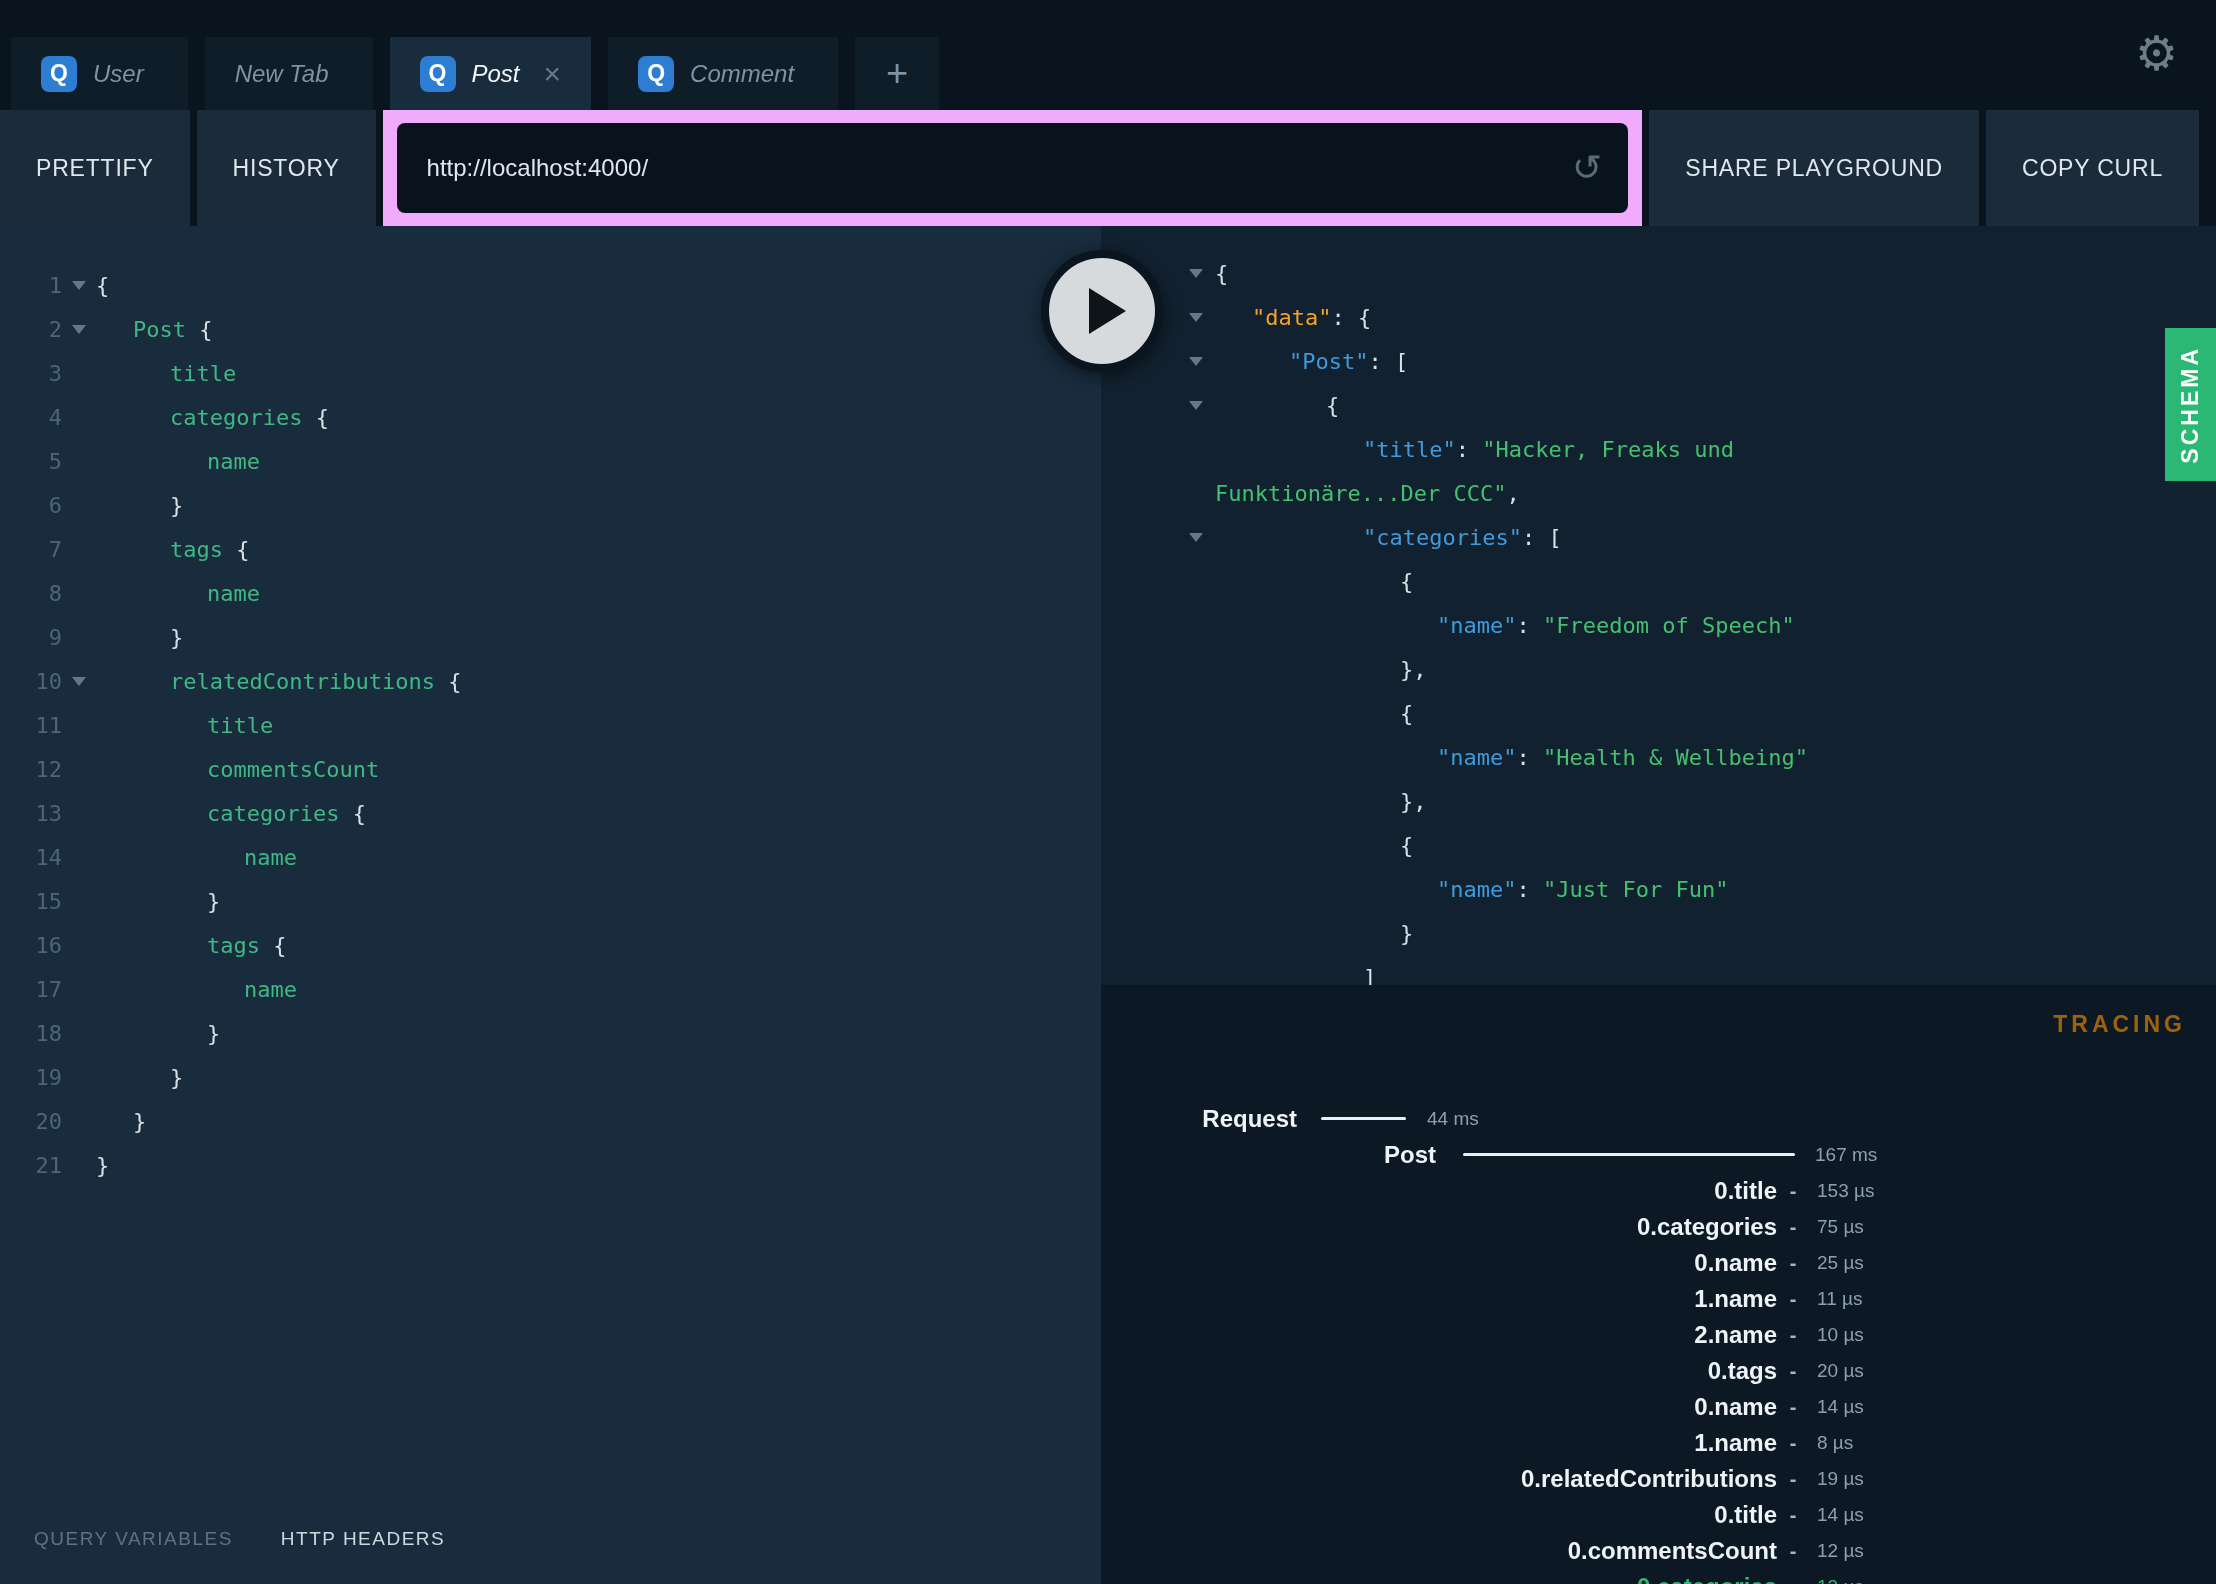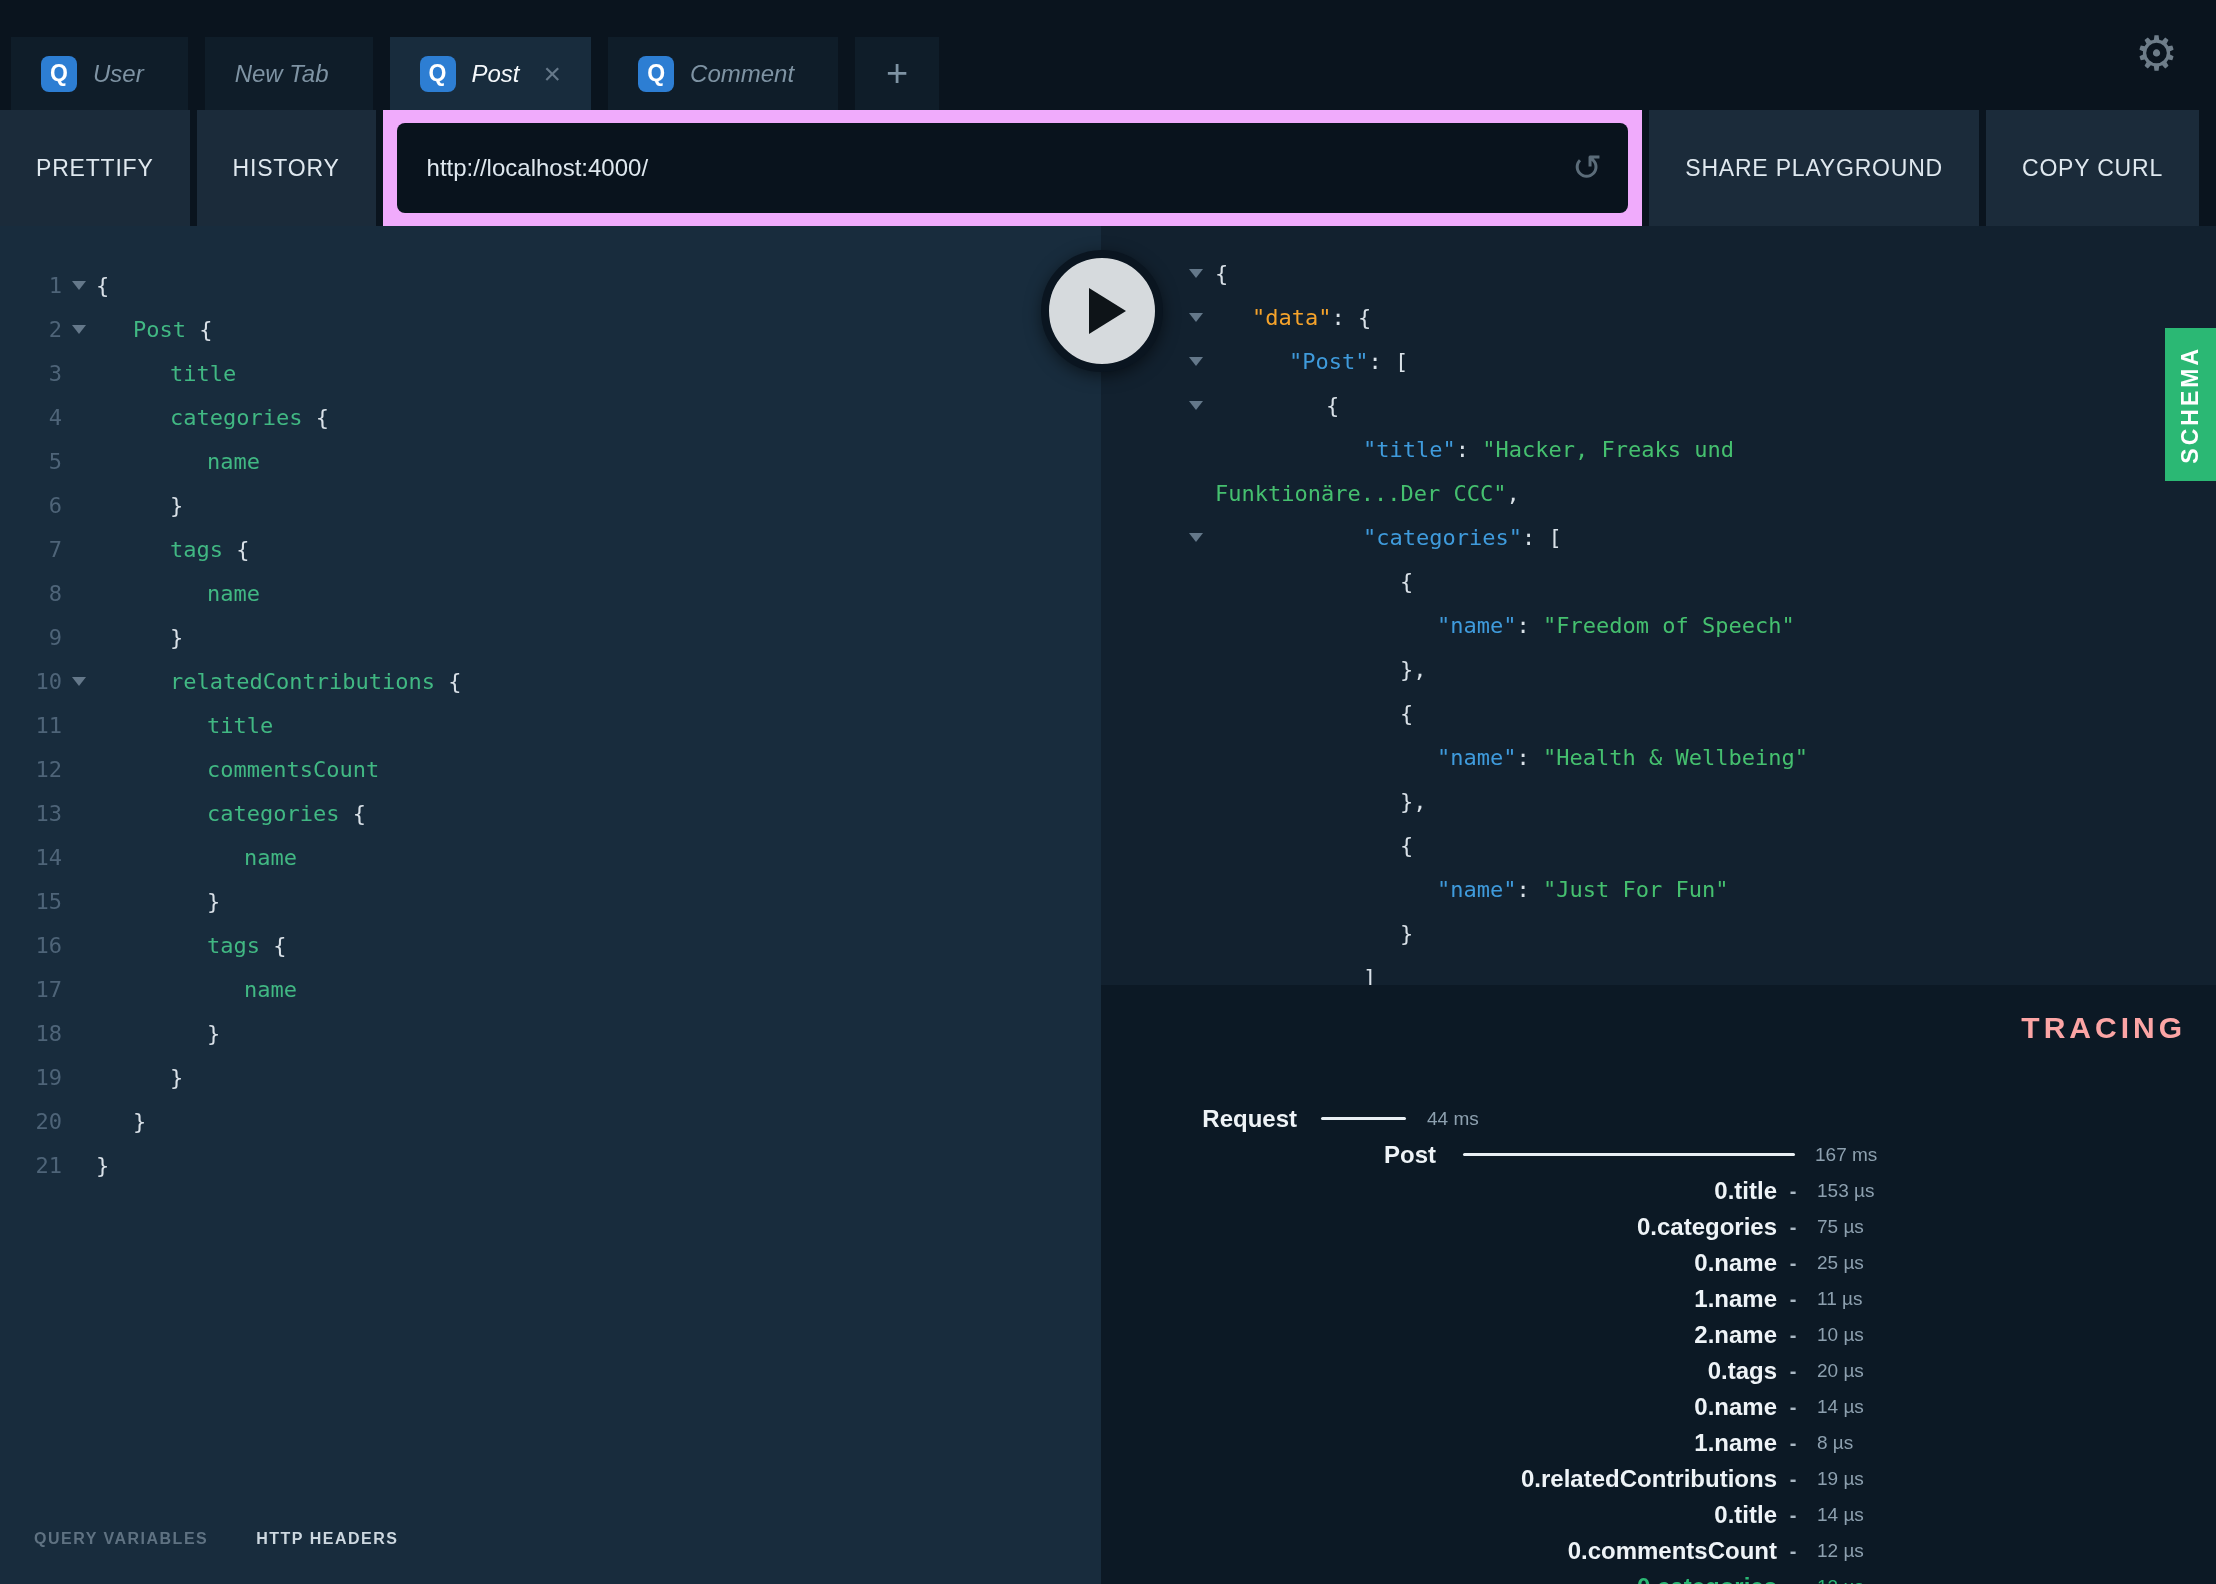--- a/index.html
+++ b/index.html
@@ -52,40 +52,40 @@
   .codetext { white-space:pre; }
   .tok-f  { color:#41b883; }
   .tok-p  { color:#d9e1e8; }
   .tok-k  { color:#3f9bdc; }
   .tok-kd { color:#f5a32b; }
   .tok-s  { color:#45c06f; }
 
   
   .efooter { position:absolute; left:0; bottom:0; height:90px; width:100%; display:flex; align-items:center;
              gap:48px; padding-left:34px; background:#182c3d; }
-  .efooter span { font-size:16px; font-weight:bold; letter-spacing:1.5px; cursor:pointer; white-space:nowrap; }
+  .efooter span { font-size:19px; font-weight:normal; letter-spacing:1.5px; cursor:pointer; white-space:nowrap; }
   .qv { color:#5f7282; }
   .hh { color:#cdd8e0; }
 
   
   .play-button { position:absolute; left:1041px; top:250px; width:122px; height:122px; border-radius:50%;
                  background:#d6dadd; border:8px solid #0a1520; box-shadow:0 4px 16px rgba(0,0,0,.5);
                  display:flex; align-items:center; justify-content:center; cursor:pointer; z-index:6; }
   .play-tri { width:0; height:0; border-top:23px solid transparent; border-bottom:23px solid transparent;
               border-left:37px solid #0e1418; margin-left:10px; }
 
   
   .schema-tab { position:absolute; right:0; top:328px; width:51px; height:153px; background:#2bb874; color:#fff;
                 display:flex; align-items:center; justify-content:center; cursor:pointer; z-index:7; }
   .schema-tab span { writing-mode:vertical-rl; transform:rotate(180deg); font-size:23px; font-weight:bold; letter-spacing:3px; }
 
   
   .tracing-panel { position:absolute; left:1101px; top:985px; width:1115px; height:599px; background:#0c1925;
                    overflow:hidden; z-index:5; }
-  .tracing-title { position:absolute; top:26px; right:30px; font-size:30px; font-weight:bold; letter-spacing:4px; color:#fca5a5; }
+  .tracing-title { position:absolute; top:26px; right:30px; font-size:23px; font-weight:bold; letter-spacing:4px; color:#a16207; }
   .trow { position:absolute; left:0; width:100%; height:36px; }
   .tlabel { position:absolute; font-size:24px; font-weight:bold; color:#eef3f7; line-height:36px; white-space:nowrap; }
   .trow.field .tlabel { right:439px; }
   .tdash { position:absolute; left:684px; width:16px; text-align:center; color:#a9b7c3; line-height:36px;
            font-size:20px; font-weight:bold; }
   .ttime { position:absolute; font-size:19px; color:#8da0af; line-height:36px; white-space:nowrap; }
   .trow.field .ttime { left:716px; }
   .tbar { position:absolute; top:16px; height:3px; background:#e9eff4; border-radius:2px; }
   .trow.partial .tlabel, .trow.partial .ttime, .trow.partial .tdash { color:#2bb874; }
 </style>

